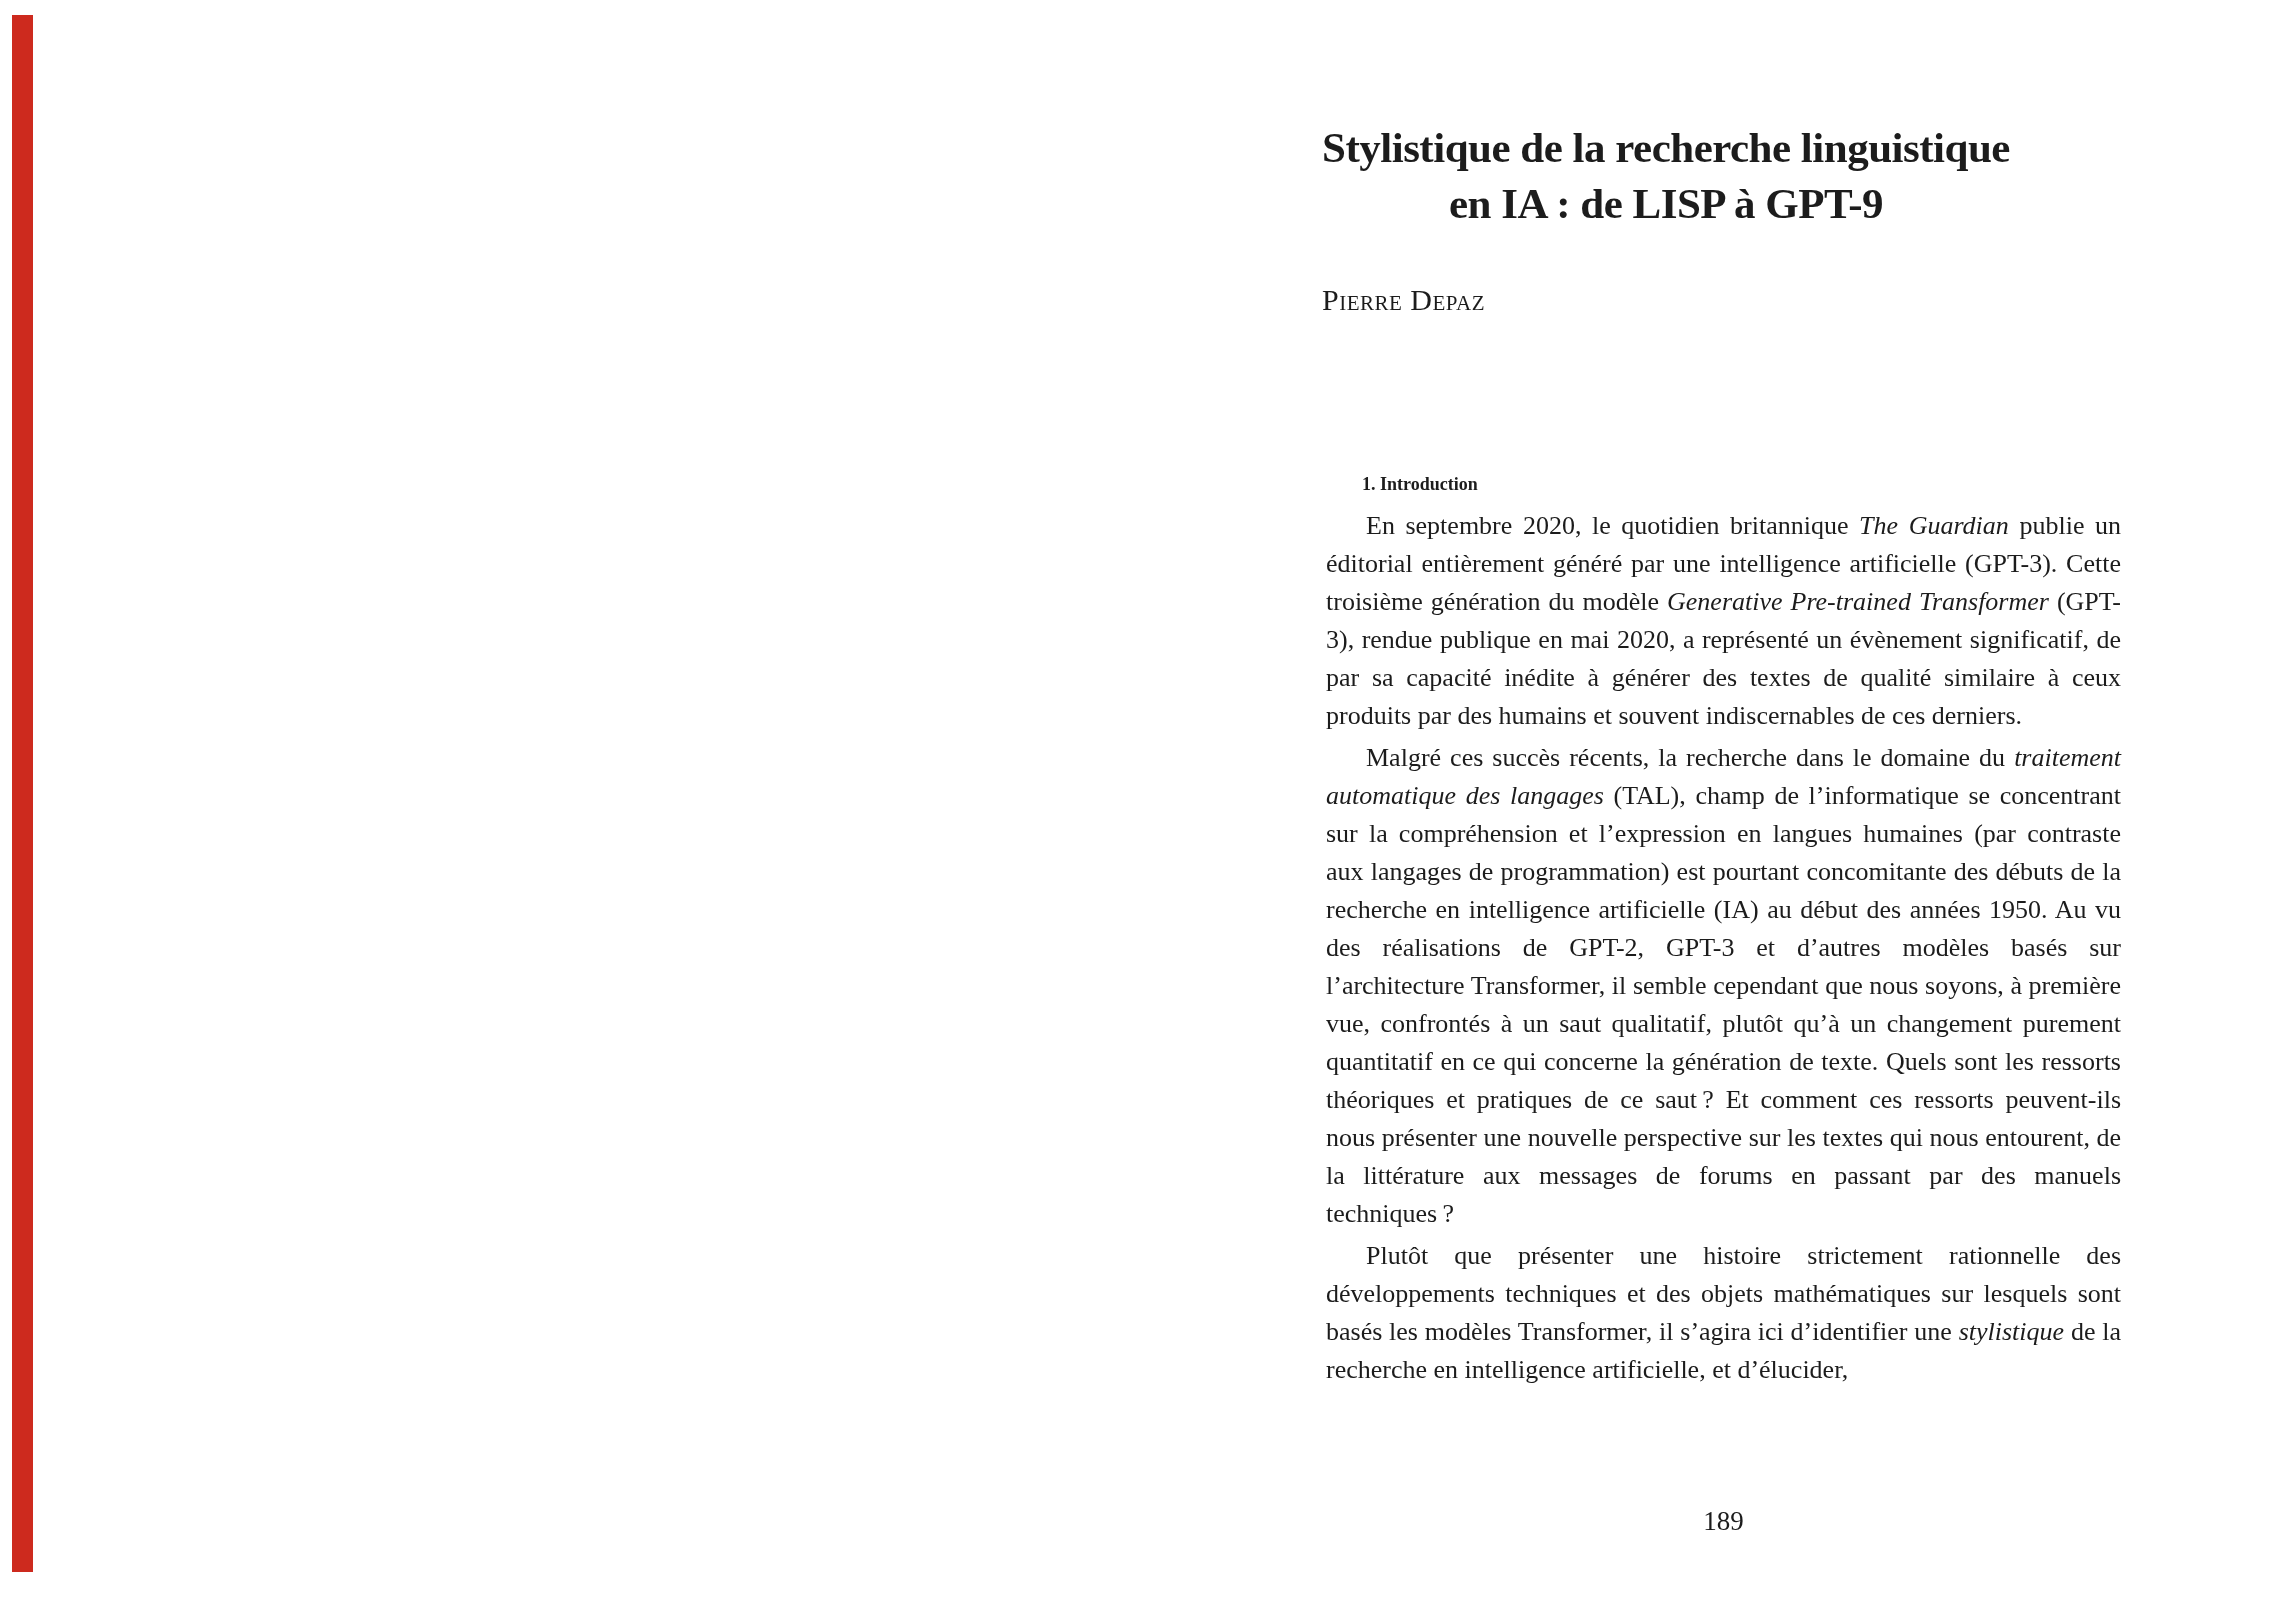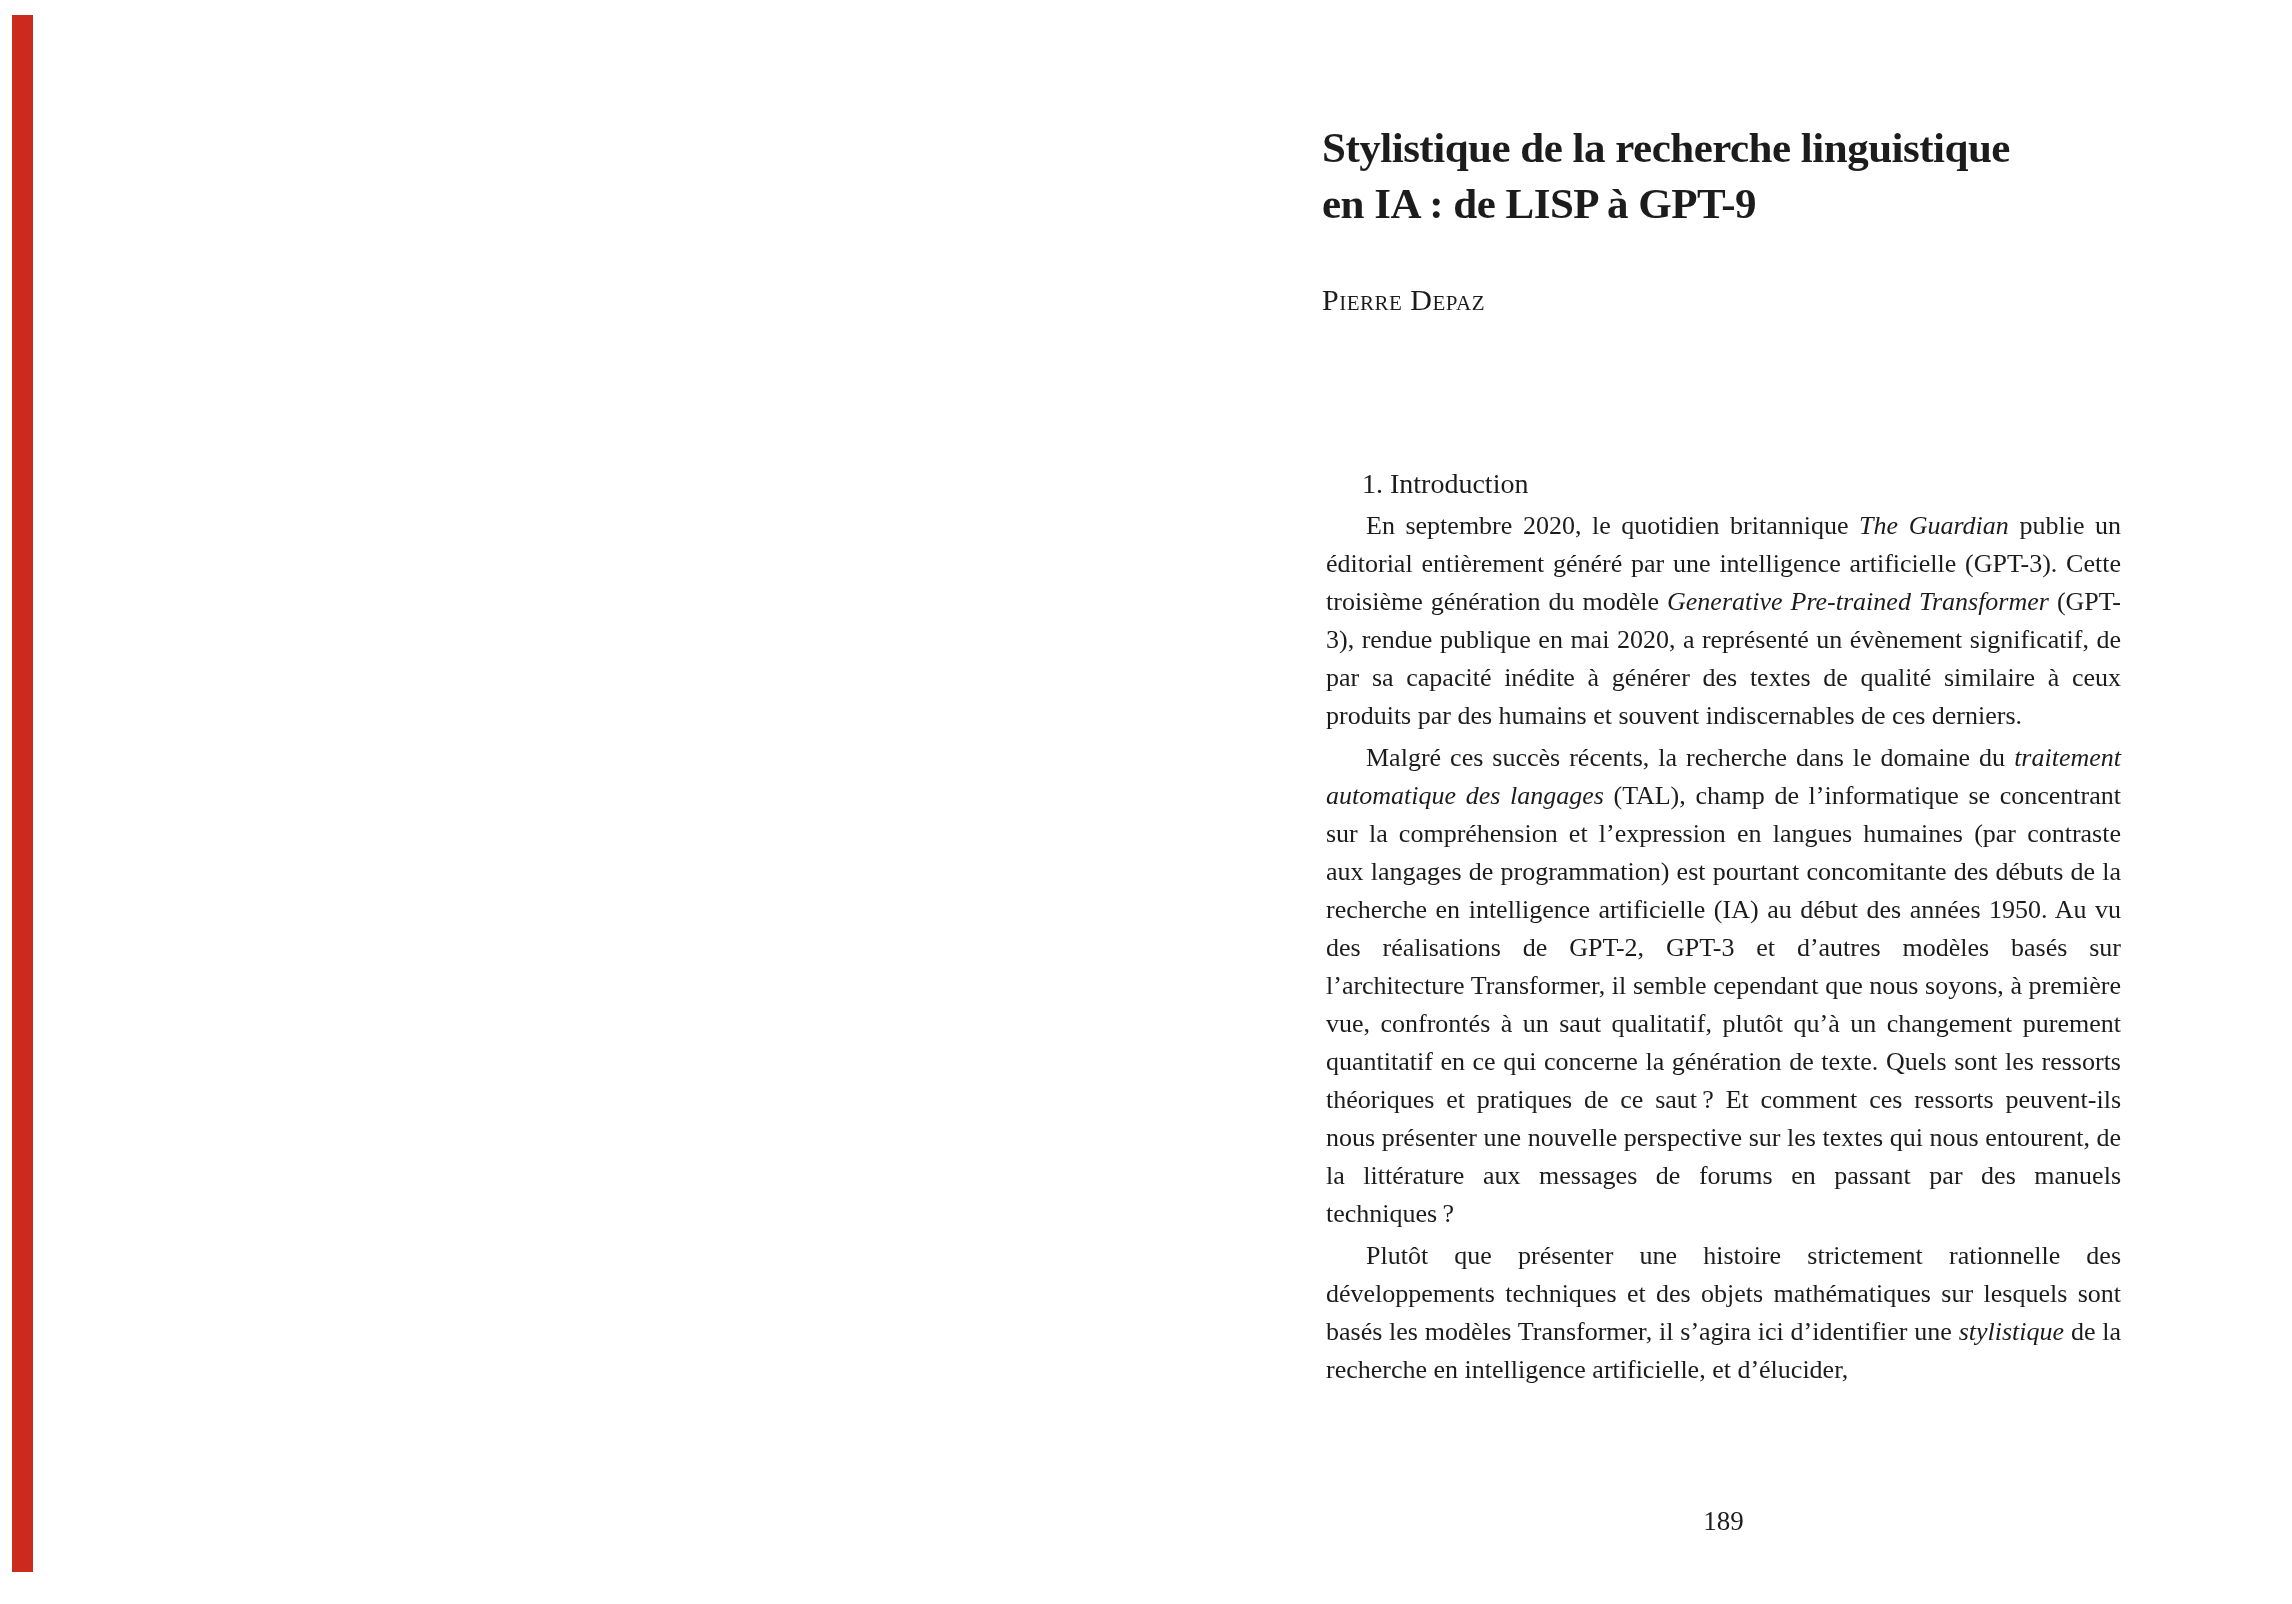--- a/index.html
+++ b/index.html
@@ -23,20 +23,21 @@
   }
   .title{
     position:absolute;
     top:120px;left:0;
     margin:0;
     font-size:43px;
     line-height:56px;
     font-weight:bold;
     letter-spacing:-0.5px;
     white-space:nowrap;
+    text-align:center;
   }
   .title-line{display:block;}
   .author{
     position:absolute;
     top:283px;left:0;
     width:100%;
     text-align:left;
     font-variant:small-caps;
     font-size:30px;
     letter-spacing:0.5px;
@@ -44,22 +45,22 @@
   .body-text{
     position:absolute;
     top:465px;left:0;
     width:803px;
     font-size:26px;
     line-height:38px;
     text-align:justify;
   }
   .heading{
     margin:0;
-    font-size:28px;
-    font-weight:normal;
+    font-size:18px;
+    font-weight:bold;
     text-indent:40px;
   }
   .body-text p{
     margin:4px;
     text-indent:40px;
   }
   .body-text em{font-style:italic;}
   .folio{
     position:absolute;
     top:1506px;left:0;

